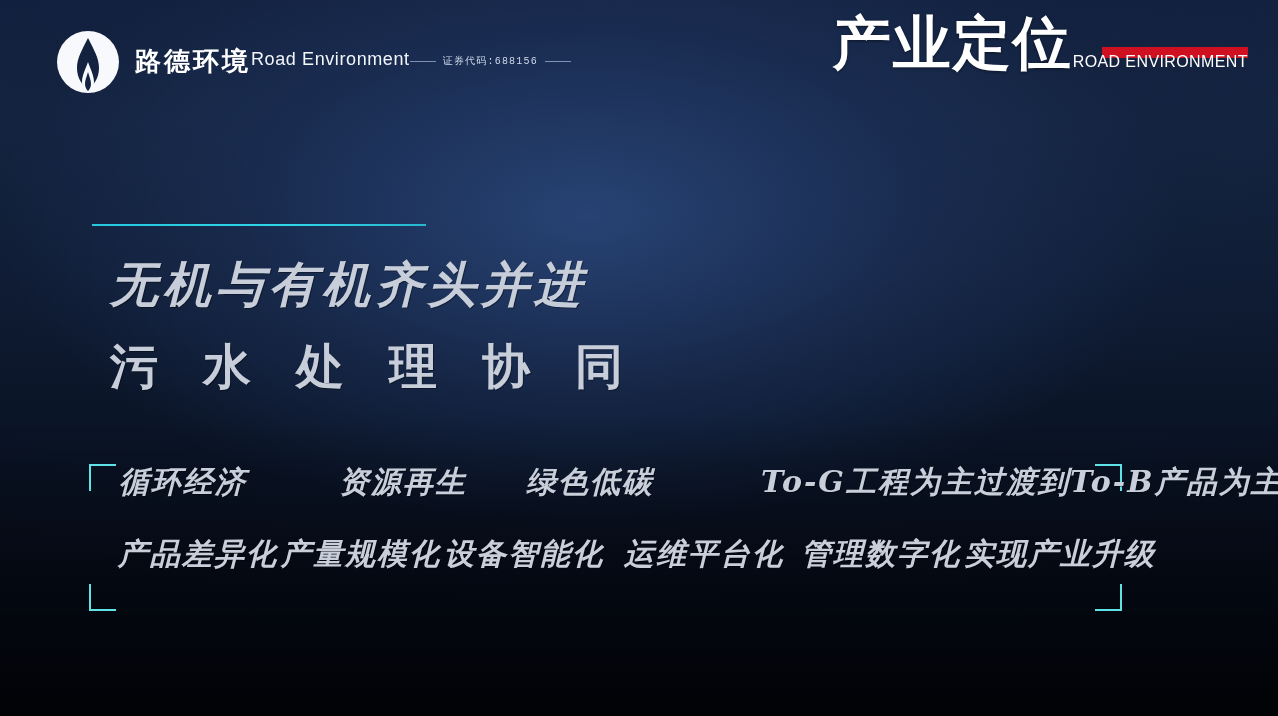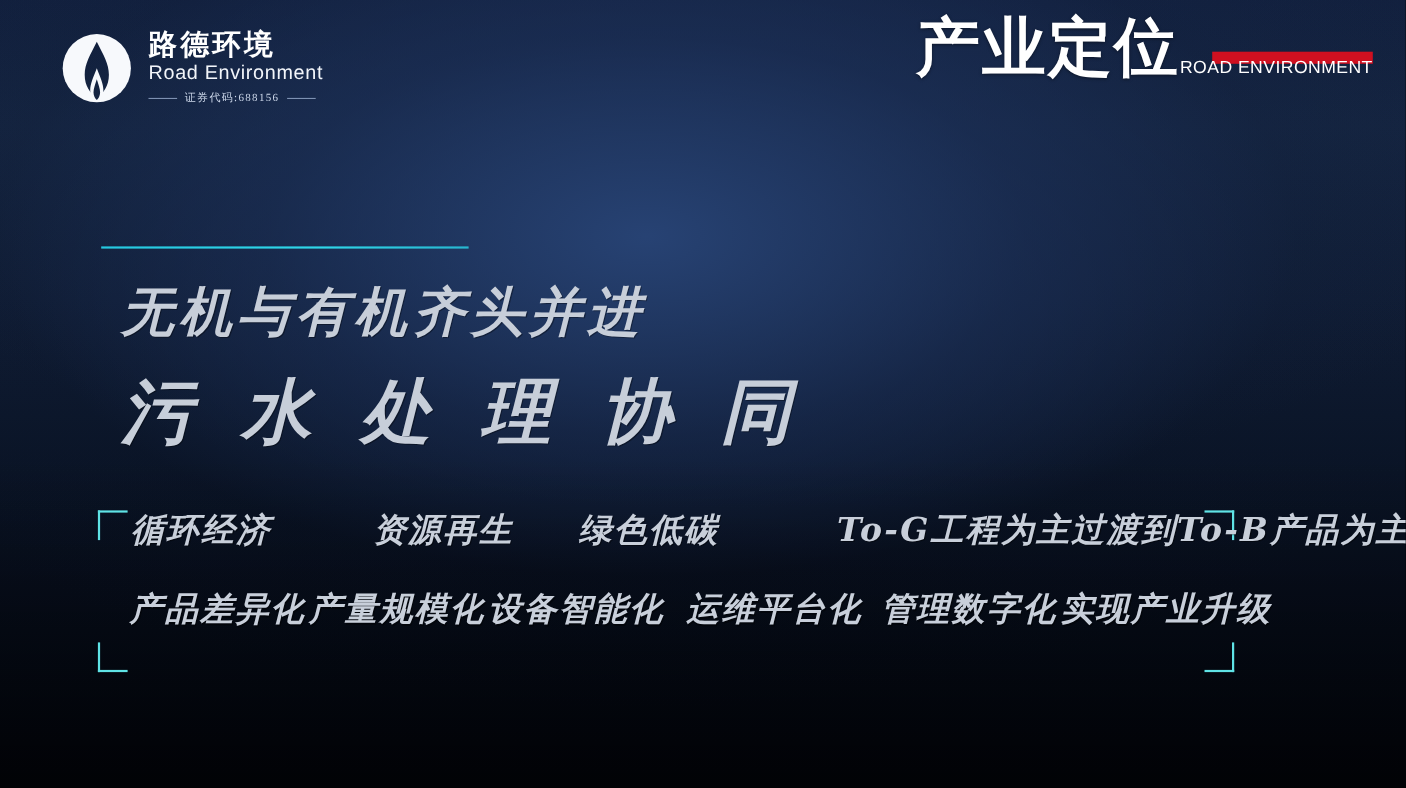--- a/index.html
+++ b/index.html
@@ -25,40 +25,40 @@
     pointer-events:none;
   }
 
   
   .logo-block{
     position:absolute; left:55px; top:28px;
     display:flex; align-items:center; gap:14px;
     z-index:5;
   }
   .logo-mark{ width:66px; height:68px; flex:0 0 auto; }
-  .logo-text{ display:flex; flex-direction:column; align-items:flex-start; }
+  .logo-text{ display:flex; flex-direction:row; align-items:flex-start; }
   .logo-cn{
     color:#ffffff; font-size:26px; font-weight:700; letter-spacing:3px;
     line-height:1.05;
     font-family:"DejaVu Sans","Liberation Sans",sans-serif;
   }
   .logo-en{
     color:#f2f5fa; font-size:18px; font-weight:400; letter-spacing:0.6px;
     margin-top:2px; line-height:1.05;
     font-family:"Liberation Sans",sans-serif;
   }
   .logo-code-row{
     display:flex; align-items:center; gap:7px; margin-top:6px;
   }
   .logo-code-row .rule{
     display:block; width:26px; height:1px; background:#8fa3c4; opacity:.85;
   }
   .logo-code{
     color:#cdd8ea; font-size:10px; letter-spacing:1.2px;
-    font-family:Liberation Serif, serif;
+    font-family:Liberation Mono, monospace;
     white-space:nowrap;
   }
 
   
   .header-right{
     position:absolute; right:30px; top:14px;
     display:flex; flex-direction:row; align-items:flex-end;
     z-index:5;
   }
   .header-title{
@@ -102,21 +102,21 @@
     position:absolute; left:110px; top:258px;
     font-size:48px; font-weight:700; font-style:italic; letter-spacing:5px;
     line-height:1.1;
     font-family:"DejaVu Serif","Liberation Serif",serif;
     color:#c7ced9;
     text-shadow:1px 1px 0 rgba(0,0,0,.35);
     white-space:nowrap; z-index:4;
   }
   .sub2{
     position:absolute; left:110px; top:340px;
-    font-size:64px; font-weight:700; font-style:italic; letter-spacing:45px;
+    font-size:48px; font-weight:700; letter-spacing:45px;
     line-height:1.1;
     font-family:"DejaVu Serif","Liberation Serif",serif;
     color:#c7ced9;
     text-shadow:1px 1px 0 rgba(0,0,0,.35);
     white-space:nowrap; z-index:4;
   }
 
   
   .panel{
     position:absolute; left:89px; top:464px; width:1033px; height:147px;

